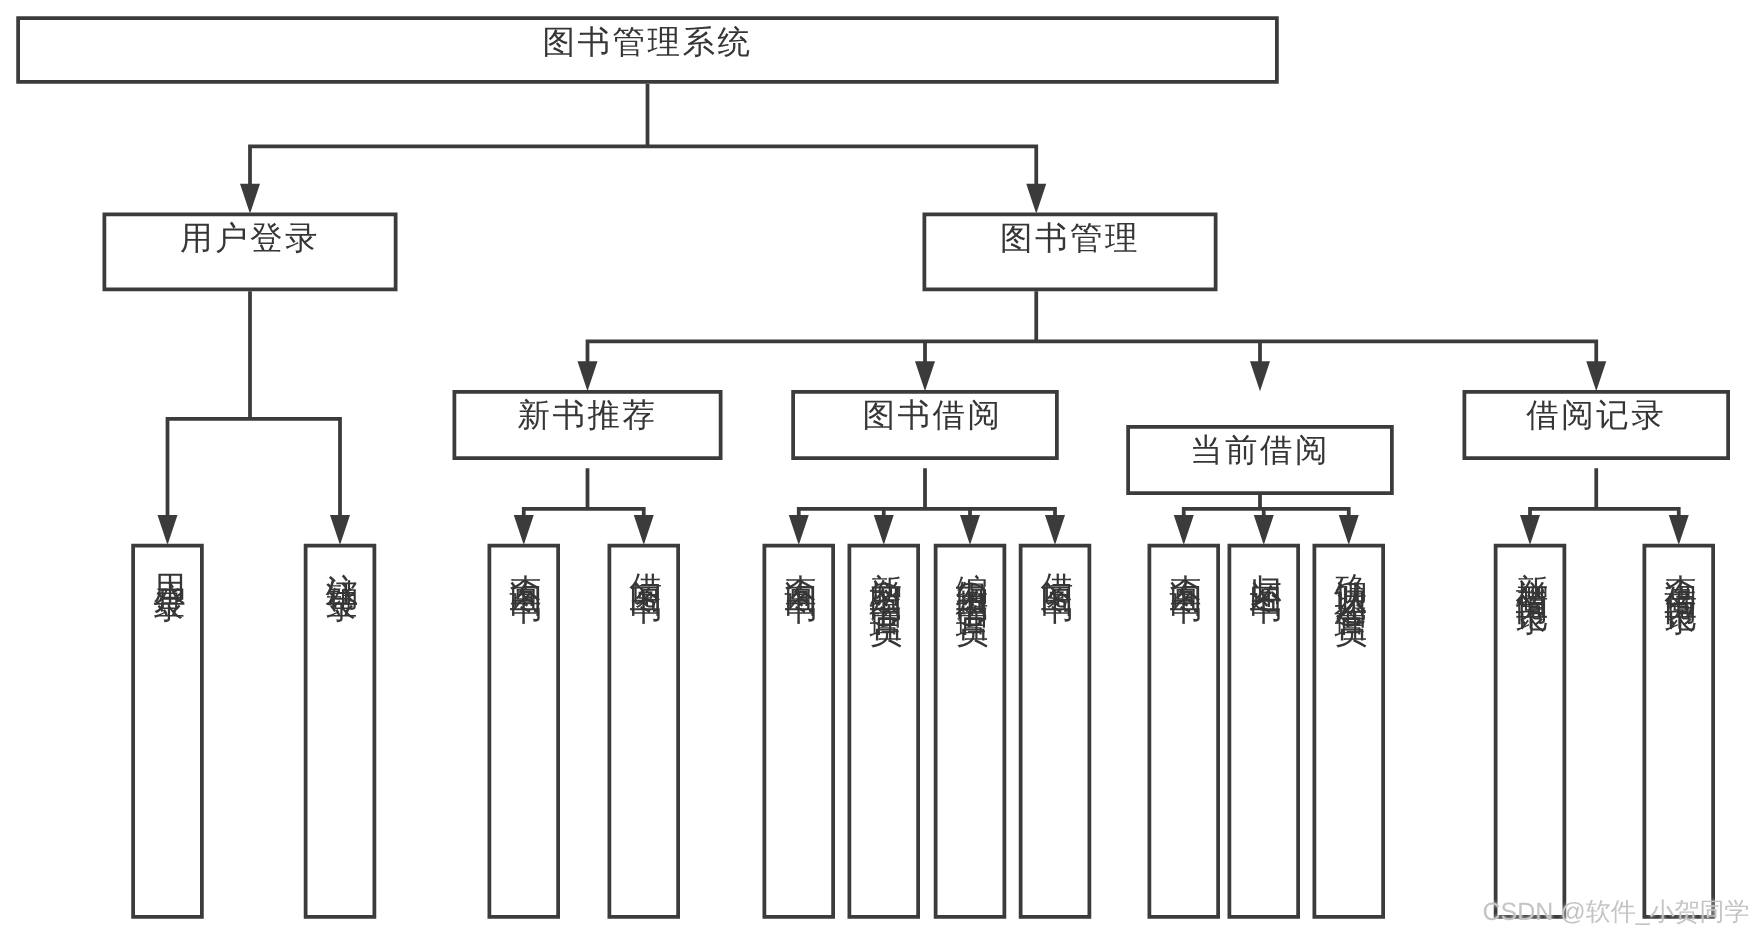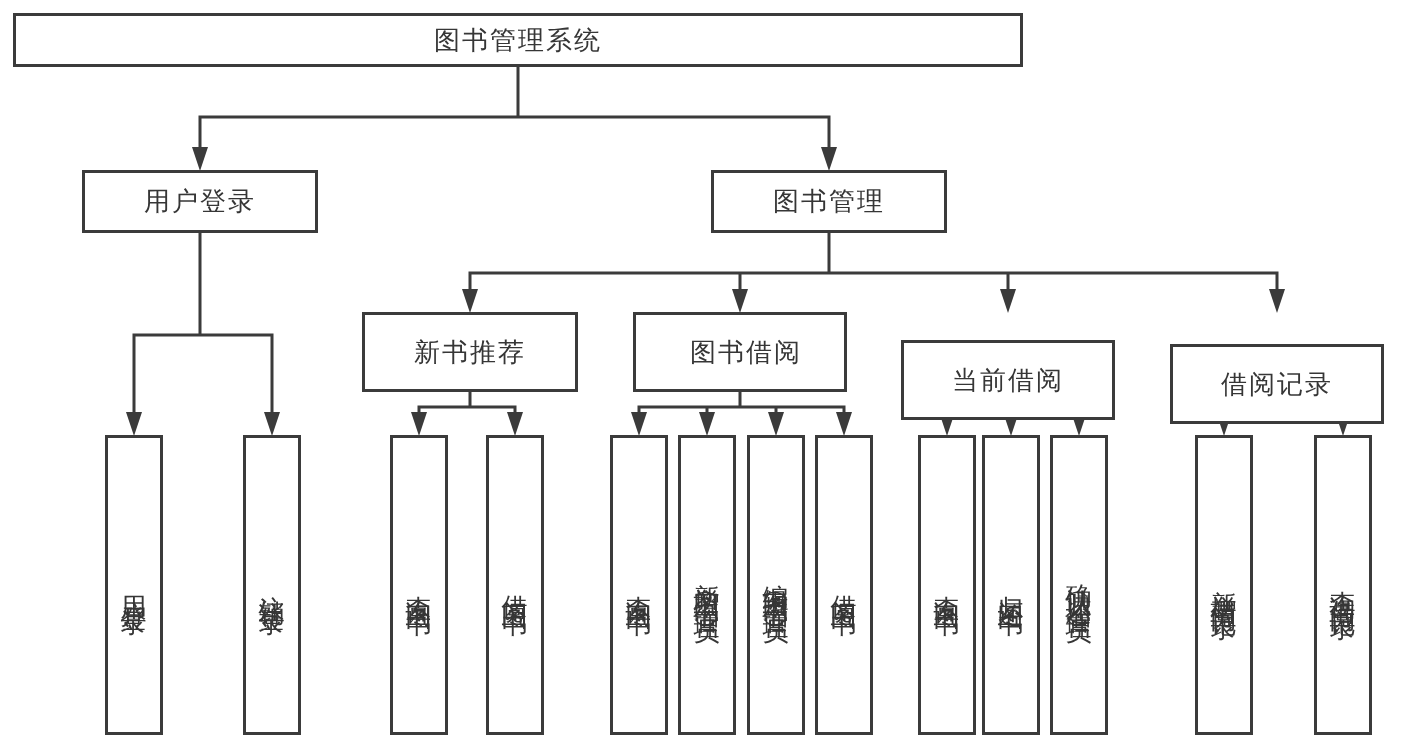--- a/index.html
+++ b/index.html
@@ -19,39 +19,39 @@
     fill: none;
     stroke-linecap: square;
   }
   .svg-layer polygon { fill: var(--color-line, #3b3b3b); }
   .node {
     position: absolute;
     box-sizing: border-box;
     border: 3px solid var(--color-line, #3b3b3b);
     background: #ffffff;
     display: flex;
-    align-items: center;
     justify-content: center;
+    font-family: Liberation Mono, monospace;
   }
   .h-label {
     font-size: 26px;
     letter-spacing: 2px;
     white-space: nowrap;
   }
   .leaf { width: 58px; height: 300px; top: 435px; }
   .v-label {
     writing-mode: vertical-rl;
     text-orientation: mixed;
     font-size: 26px;
     line-height: 1;
     letter-spacing: 5px;
     white-space: nowrap;
   }
   .lvl2 { top: 170px; width: 236px; height: 63px; }
-  .lvl3 { top: 312px; height: 80px; }
+  .lvl3 { top: 312px; height: 56px; }
   .watermark {
     position: absolute;
     left: 1186px;
     top: 716px;
     font-size: 20px;
     color: var(--color-watermark, #c4c4c4);
     white-space: nowrap;
     z-index: 5;
     text-shadow: 0 0 3px rgba(255,255,255,0.9);
   }
@@ -102,34 +102,34 @@
     </g>
   </svg>
 
   <div class="node" style="left:13px; top:13px; width:1010px; height:54px;">
     <span class="h-label">图书管理系统</span>
   </div>
 
   <div class="node lvl2" style="left:82px;">
     <span class="h-label">用户登录</span>
   </div>
-  <div class="node lvl2" style="left:711px;">
+  <div class="node lvl2" style="left:738px;">
     <span class="h-label">图书管理</span>
   </div>
 
   <div class="node lvl3" style="left:362px; width:216px;">
     <span class="h-label">新书推荐</span>
   </div>
   <div class="node lvl3" style="left:633px; width:214px;padding-left:12px;">
     <span class="h-label">图书借阅</span>
   </div>
   <div class="node lvl3" style="left:901px; width:214px;margin-top:28px;">
     <span class="h-label">当前借阅</span>
   </div>
-  <div class="node lvl3" style="left:1170px; width:214px;margin-top:32px;">
+  <div class="node lvl3" style="left:1170px; width:214px;">
     <span class="h-label">借阅记录</span>
   </div>
 
   <div class="node leaf" style="left:105px;">
     <span class="v-label">用户登录</span>
   </div>
   <div class="node leaf" style="left:243px;">
     <span class="v-label">注销登录</span>
   </div>
 
@@ -163,14 +163,15 @@
     <span class="v-label">确认归还（管理员）</span>
   </div>
 
   <div class="node leaf" style="left:1195px;">
     <span class="v-label">新增借阅记录</span>
   </div>
   <div class="node leaf" style="left:1314px;">
     <span class="v-label">查询借阅记录</span>
   </div>
 
+  <div class="watermark">CSDN @软件_小贺同学</div>
 
 </div>
 
 </body></html>

